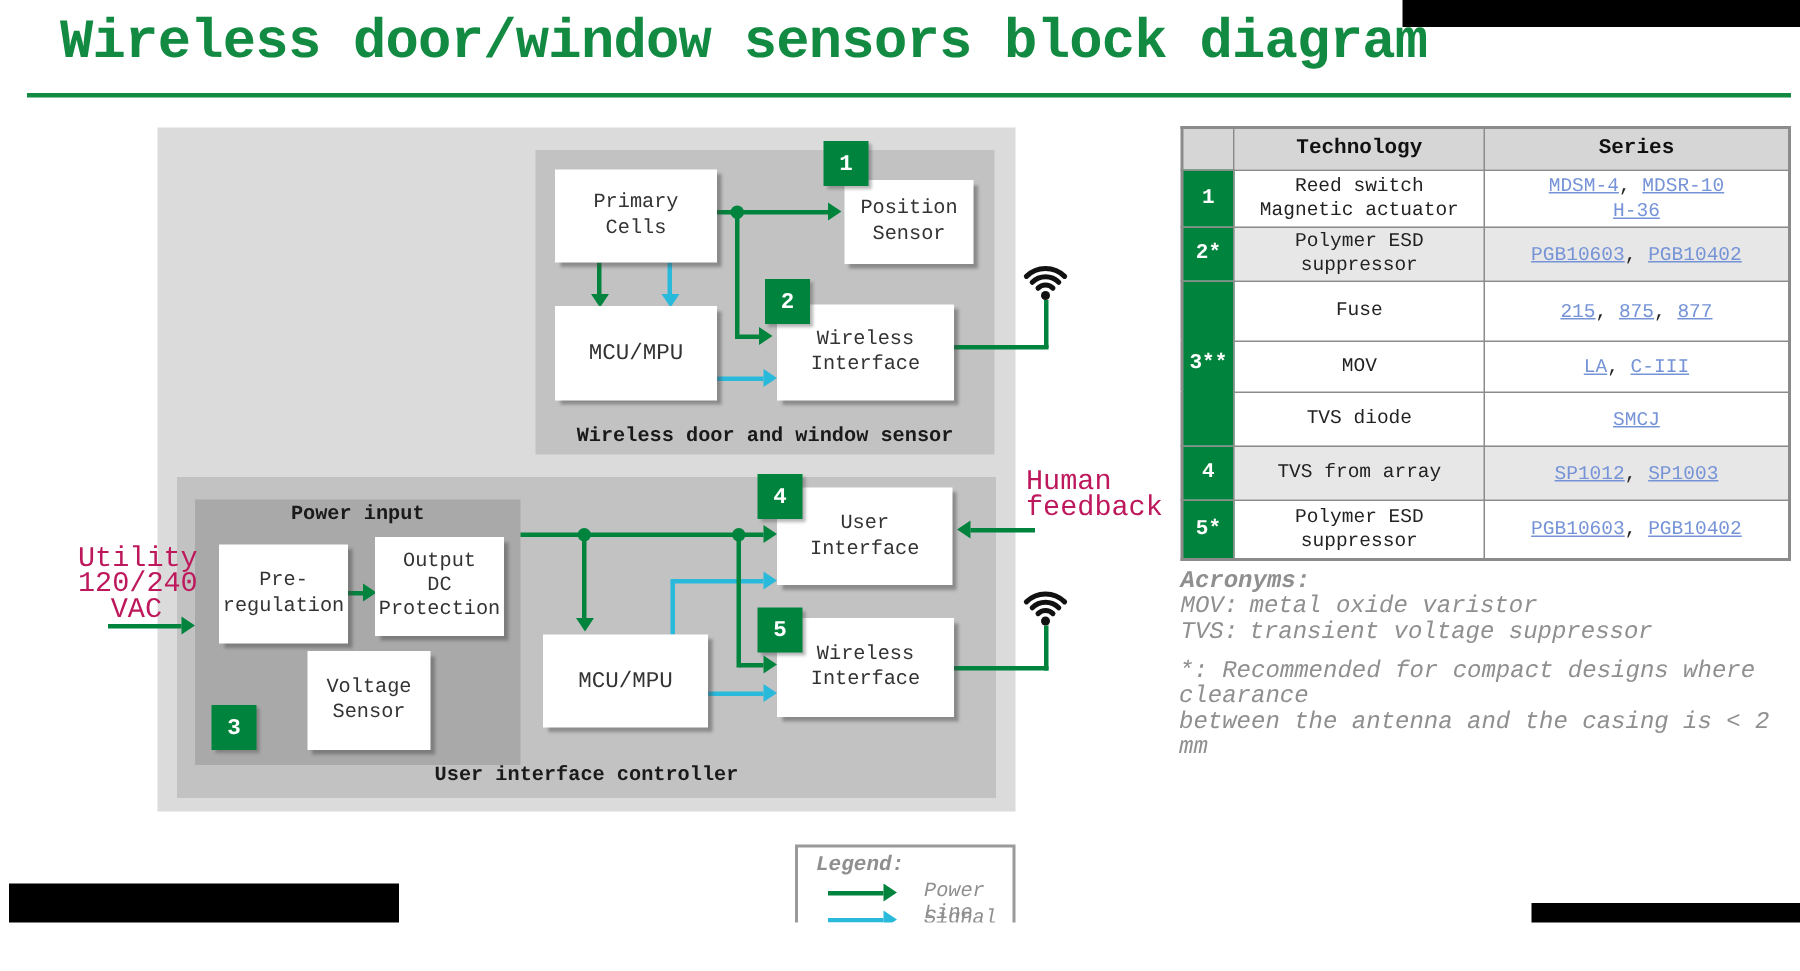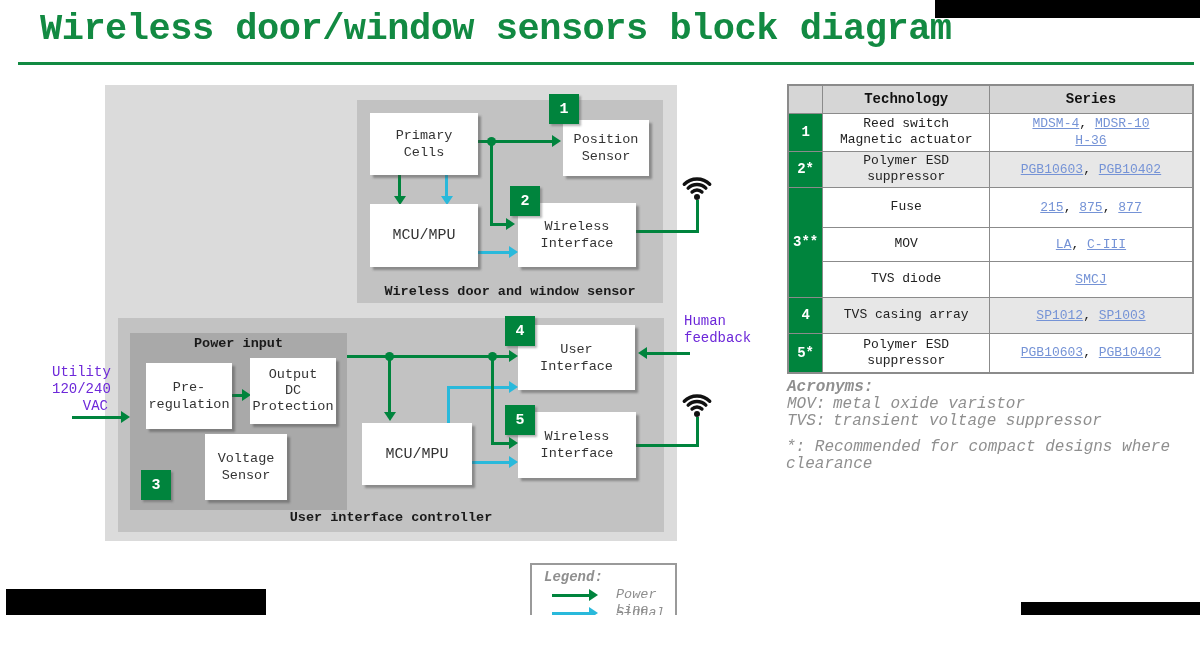--- a/index.html
+++ b/index.html
@@ -14,21 +14,21 @@
   .title{left:40px;top:8px;font-size:37px;font-weight:bold;color:var(--titlegreen);letter-spacing:-0.5px;}
   .rule{left:18px;top:62px;width:1176px;height:3px;background:var(--titlegreen);}
   .panel{position:absolute;}
   .wbox{position:absolute;background:#fff;box-shadow:3px 3px 2px rgba(70,70,70,0.45);
         display:flex;align-items:center;justify-content:center;text-align:center;
         font-size:13.5px;color:#333;white-space:pre-line;line-height:17px;}
   .badge{position:absolute;width:30px;height:30px;background:var(--green);color:#fff;
          font-weight:bold;font-size:15px;display:flex;align-items:center;justify-content:center;
          box-shadow:2px 2px 2px rgba(70,70,70,0.4);}
   .cap{position:absolute;font-weight:bold;font-size:13.5px;color:#1a1a1a;text-align:center;}
-  .lbl{position:absolute;font-size:14px;color:#6d28d9;white-space:pre-line;line-height:17px;}
+  .lbl{position:absolute;font-size:19px;color:#be185d;white-space:pre-line;line-height:17px;}
   .hline,.vline{position:absolute;background:currentColor;}
   .hline{height:3px;} .vline{width:3px;}
   .pw{color:var(--green);} .sg{color:var(--cyan);}
   .dot{position:absolute;width:9px;height:9px;border-radius:50%;background:var(--green);}
   .arr-r{position:absolute;width:0;height:0;border-top:6px solid transparent;
          border-bottom:6px solid transparent;border-left:9px solid currentColor;}
   .arr-l{position:absolute;width:0;height:0;border-top:6px solid transparent;
          border-bottom:6px solid transparent;border-right:9px solid currentColor;}
   .arr-d{position:absolute;width:0;height:0;border-left:6px solid transparent;
          border-right:6px solid transparent;border-top:9px solid currentColor;}
@@ -204,21 +204,21 @@
           </td>
     </tr>
     <tr style="height:36px">
       <td class="tech">TVS diode</td>
       <td class="ser">
             <div><span class="link">SMCJ</span></div>
           </td>
     </tr>
     <tr style="height:36px" class="alt">
       <td class="num">4</td>
-      <td class="tech">TVS casing array</td>
+      <td class="tech">TVS from array</td>
       <td class="ser">
             <div><span class="link">SP1012</span>, <span class="link">SP1003</span></div>
           </td>
     </tr>
     <tr style="height:40px">
       <td class="num">5*</td>
       <td class="tech">Polymer ESD
 suppressor</td>
       <td class="ser">
             <div><span class="link">PGB10603</span>, <span class="link">PGB10402</span></div>
@@ -232,20 +232,21 @@
     <div>
       <span class="term">MOV:</span><span>metal oxide varistor</span>
     </div>
     <div>
       <span class="term">TVS:</span><span>transient voltage suppressor</span>
     </div>
   </div>
 
   <div class="notes" style="left:786px;top:439px;">
     <div>*: Recommended for compact designs where clearance</div>
+    <div>between the antenna and the casing is &lt; 2 mm</div>
   </div>
 
   <div class="legend">
     <div class="hd">Legend:</div>
     <div class="hline pw" style="left:20px;top:29px;width:37px;"></div>
     <div class="arr-r pw" style="left:57px;top:24px;"></div>
     <div class="txt" style="top:22px;">Power Line</div>
     <div class="hline sg" style="left:20px;top:47px;width:37px;"></div>
     <div class="arr-r sg" style="left:57px;top:42px;"></div>
     <div class="txt" style="top:40px;">Signal Line</div>

